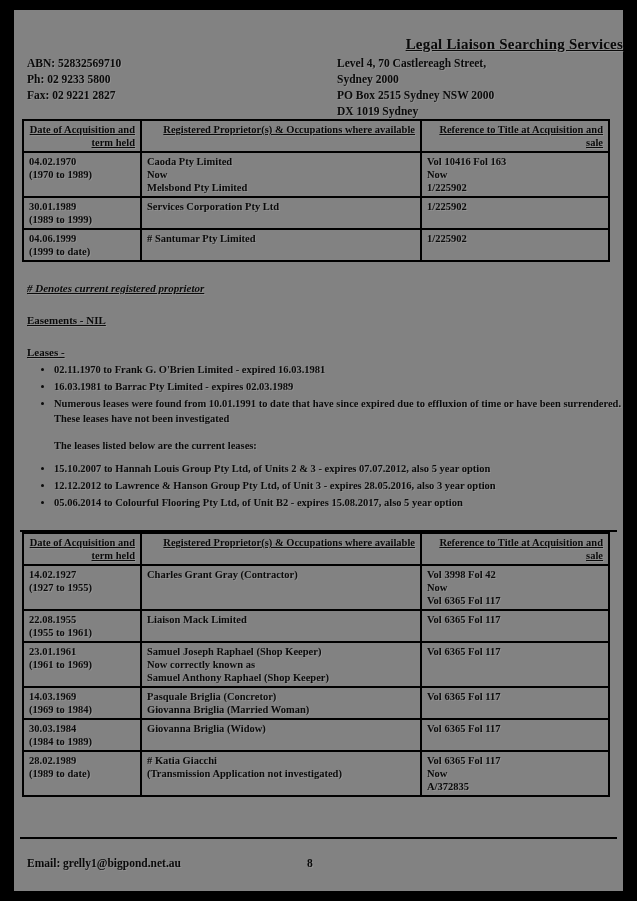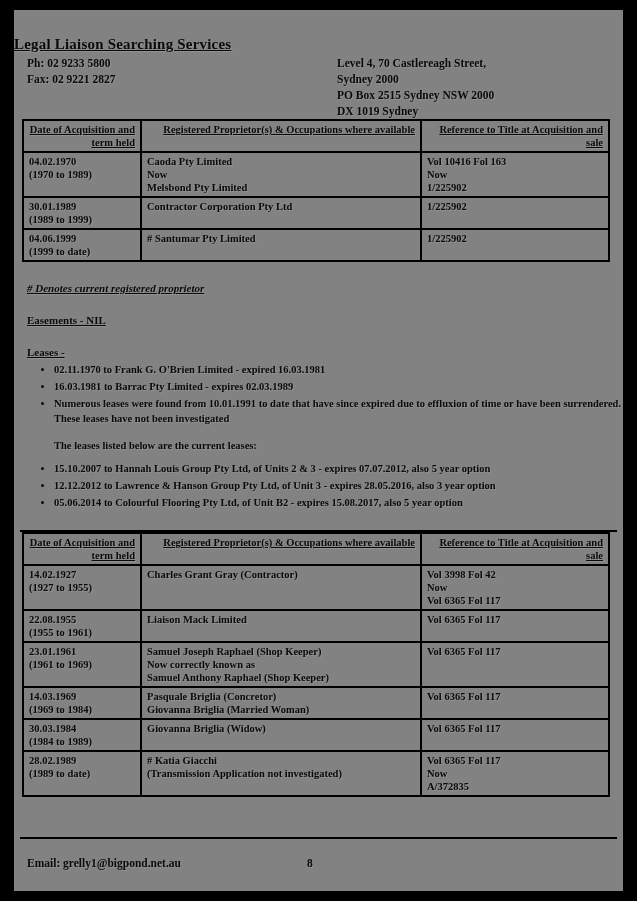--- a/index.html
+++ b/index.html
@@ -14,21 +14,21 @@
   .page {
     position: absolute;
     left: 14px; top: 10px;
     width: 609px; height: 881px;
     background: #828282;
     box-sizing: border-box;
     text-shadow: 1px 1px 0 rgba(255,255,255,0.12);
   }
   .title {
     margin: 26px 0 2px 0;
-    text-align: left;
+    text-align: right;
     font-size: 15px;
     letter-spacing: 0.2px;
   }
   .head-cols {
     display: flex;
     margin-left: 13px;
     font-size: 11.5px;
     line-height: 16px;
   }
   .head-left { width: 310px; }
@@ -100,20 +100,21 @@
 </style>
 </head>
 <body>
 
 <div class="page">
 
   <div class="title u">Legal Liaison Searching Services</div>
 
   <div class="head-cols">
     <div class="head-left">
+      <div>ABN: 52832569710</div>
       <div>Ph: 02 9233 5800</div>
       <div>Fax: 02 9221 2827</div>
     </div>
     <div class="head-right">
       <div>Level 4, 70 Castlereagh Street,</div>
       <div>Sydney 2000</div>
       <div>PO Box 2515 Sydney NSW 2000</div>
       <div>DX 1019 Sydney</div>
     </div>
   </div>
@@ -148,21 +149,21 @@
             <div>Now</div>
             <div>1/225902</div>
           </td>
         </tr>
         <tr>
           <td>
             <div>30.01.1989</div>
             <div>(1989 to 1999)</div>
           </td>
           <td>
-            <div>Contractor Corporation Pty Ltd</div>
+            <div>Services Corporation Pty Ltd</div>
           </td>
           <td>
             <div>1/225902</div>
           </td>
         </tr>
         <tr>
           <td>
             <div>04.06.1999</div>
             <div>(1999 to date)</div>
           </td>

